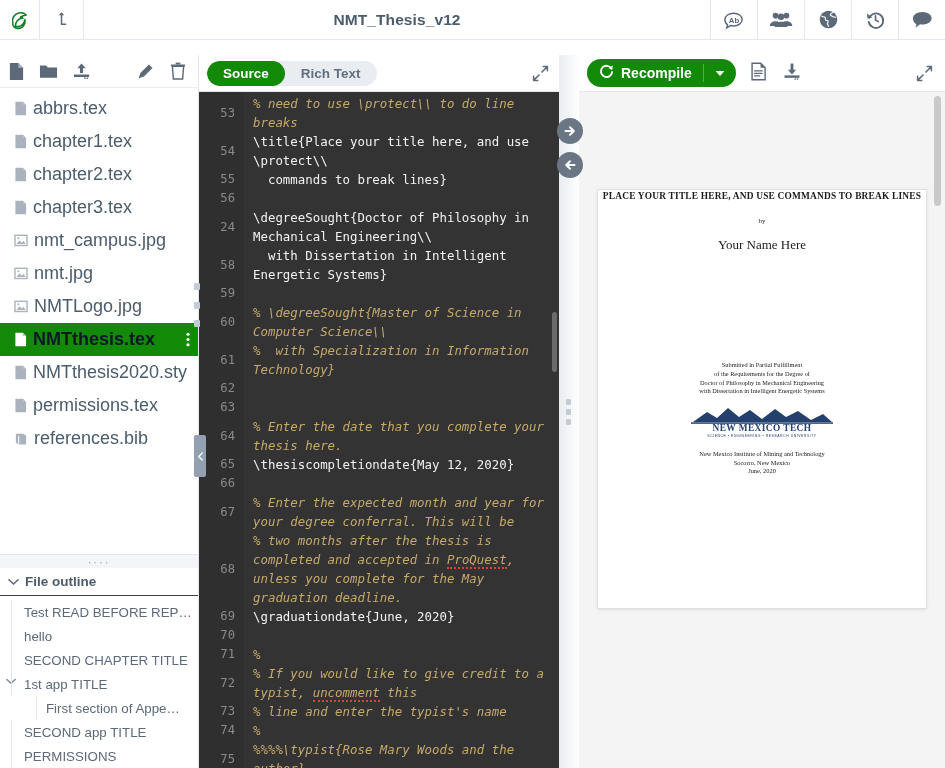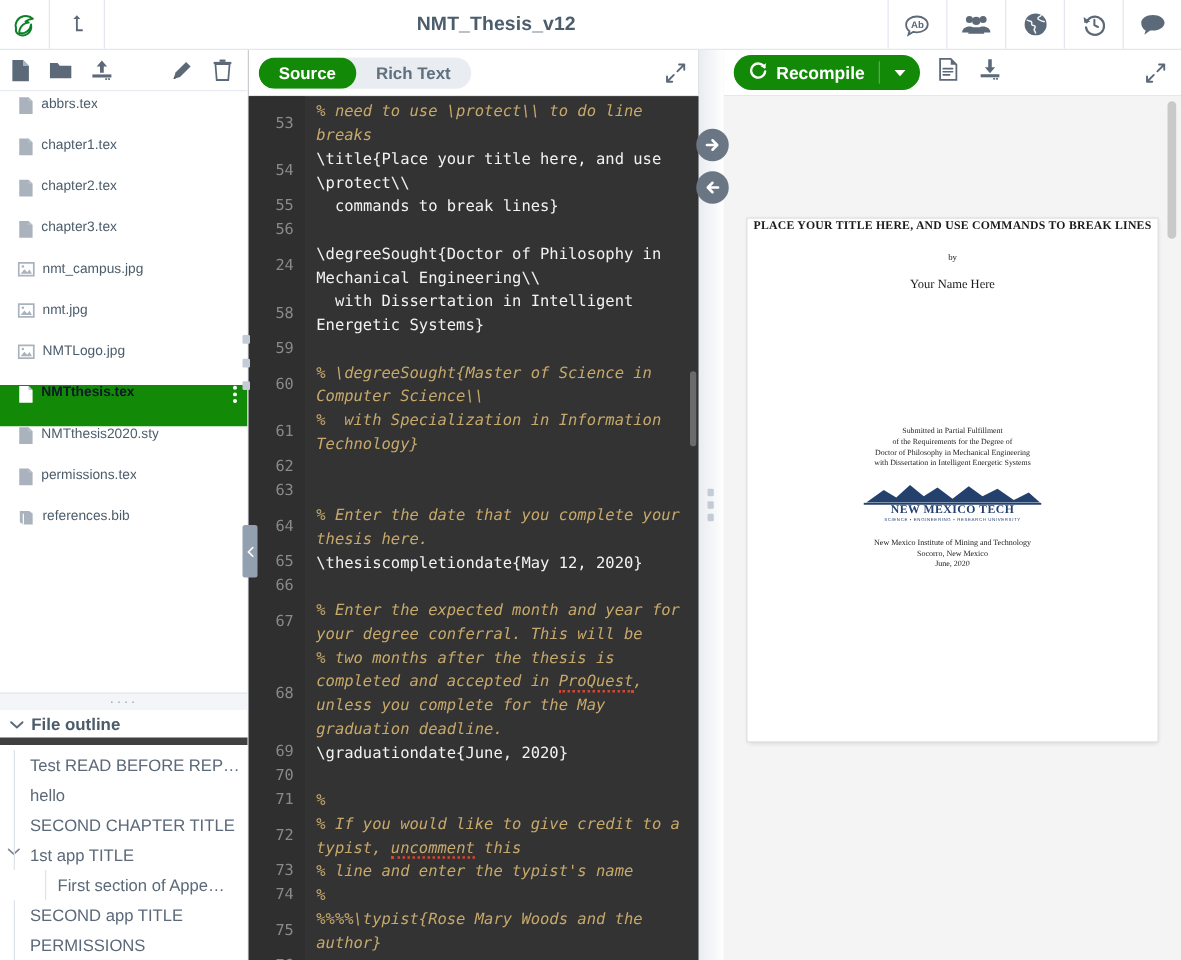--- a/index.html
+++ b/index.html
@@ -2,21 +2,21 @@
 <html><head>
 <meta charset="utf-8">
 <style>
   * { box-sizing: border-box; margin: 0; padding: 0; }
   html, body {
     width: 945px; height: 768px;
     overflow: hidden;
     font-family: "Liberation Sans", sans-serif;
     background: #ffffff;
   }
-  #app { position: relative; width: 945px; height: 768px; display: flex; flex-direction: column; }
+  #app { position: relative; width: 945px; height: 768px; display: flex; flex-direction: column; gap: 15px; }
 
   
   .topbar {
     height: 40px; min-height: 40px;
     display: flex; align-items: stretch;
     background: #fff;
     border-bottom: 1px solid #e4e8ee;
   }
   .topbar-cell {
     display: flex; align-items: center; justify-content: center;
@@ -52,40 +52,40 @@
     padding: 0 12px 0 8px;
     border-bottom: 1px solid #e8ebf0;
     color: #5c6979;
   }
   .ft-left { display: flex; gap: 14px; align-items: center; }
   .ft-right { margin-left: auto; display: flex; gap: 16px; align-items: center; }
   .ft-btn { cursor: pointer; display: flex; align-items: center; }
 
   .filelist { flex: 1; overflow: hidden; padding-top: 4px; }
   .file-row {
-    display: flex; gap: 6px;
+    display: flex; align-items: center; gap: 6px;
     height: 33px; padding-left: 14px; padding-right: 8px;
-    font-size: 11px; color: #4b5c6b;
+    font-size: 18px; color: #4b5c6b;
     cursor: pointer; position: relative;
   }
   .file-row.selected { background: #138a07; color: #0f172a; font-weight: 700; }
   .file-row .fname { white-space: nowrap; overflow: hidden; text-overflow: ellipsis; }
   .file-menu-dots { margin-left: auto; letter-spacing: 0; line-height: 8px;
       font-size: 15px; font-weight: 700; color: #fff; }
 
   
   .outline-drag {
     height: 14px; display: flex; align-items: center; justify-content: center;
     background: #f3f5f8; border-top: 1px solid #e4e8ee; color: #9aa6b4;
     font-size: 11px; letter-spacing: 2px; cursor: row-resize;
   }
   .outline-head {
     height: 28px; display: flex; align-items: center; gap: 6px;
     padding-left: 8px; font-size: 13.5px; font-weight: 700; color: #4b5c6b;
-    border-bottom: 6px solid #404040; cursor: pointer;
+    border-bottom: 1px solid #404040; cursor: pointer;
   }
   .outline-list { padding: 4px 0 0 0; }
   .ol-row {
     display: flex; align-items: center; gap: 4px;
     height: 24px; font-size: 13.3px; color: #5c6979;
     cursor: pointer; white-space: nowrap; overflow: hidden;
   }
   .ol-row .otext { overflow: hidden; text-overflow: ellipsis; white-space: nowrap; }
   .ol-indent0 { padding-left: 24px; }
   .ol-indent1 { padding-left: 46px; }
@@ -189,21 +189,21 @@
     width: 328px; margin: 0 auto 12px auto; background: #fff;
     box-shadow: 0 0 0 1px #e0e0e0, 0 1px 4px rgba(0,0,0,.14);
     position: relative; font-family: "Liberation Serif", serif; color: #1b1b1b;
   }
   .page1 { height: 418px; }
   .pp-title {
     text-align: center; font-weight: 700; font-size: 9.4px; line-height: 13px;
     letter-spacing: .2px; margin-top: 88px;
   }
   .pp-by { text-align: center; font-size: 7px; margin-top: 14px; }
-  .pp-author { text-align: center; font-size: 10px; margin-top: 12px; }
+  .pp-author { text-align: center; font-size: 13px; margin-top: 12px; }
   .pp-submitted { text-align: center; font-size: 6.3px; line-height: 8.8px; margin-top: 108px; color:#222; }
   .pp-logo { margin: 9px auto 0 auto; width: 150px; }
   .pp-inst { text-align: center; font-size: 6.4px; line-height: 8.6px; margin-top: 7px; }
   .pdf-scrollbar {
     position: absolute; right: 4px; top: 4px; width: 7px; height: 110px;
     background: #c9c9c9; border-radius: 4px;
   }
 </style>
 </head>
 <body>

